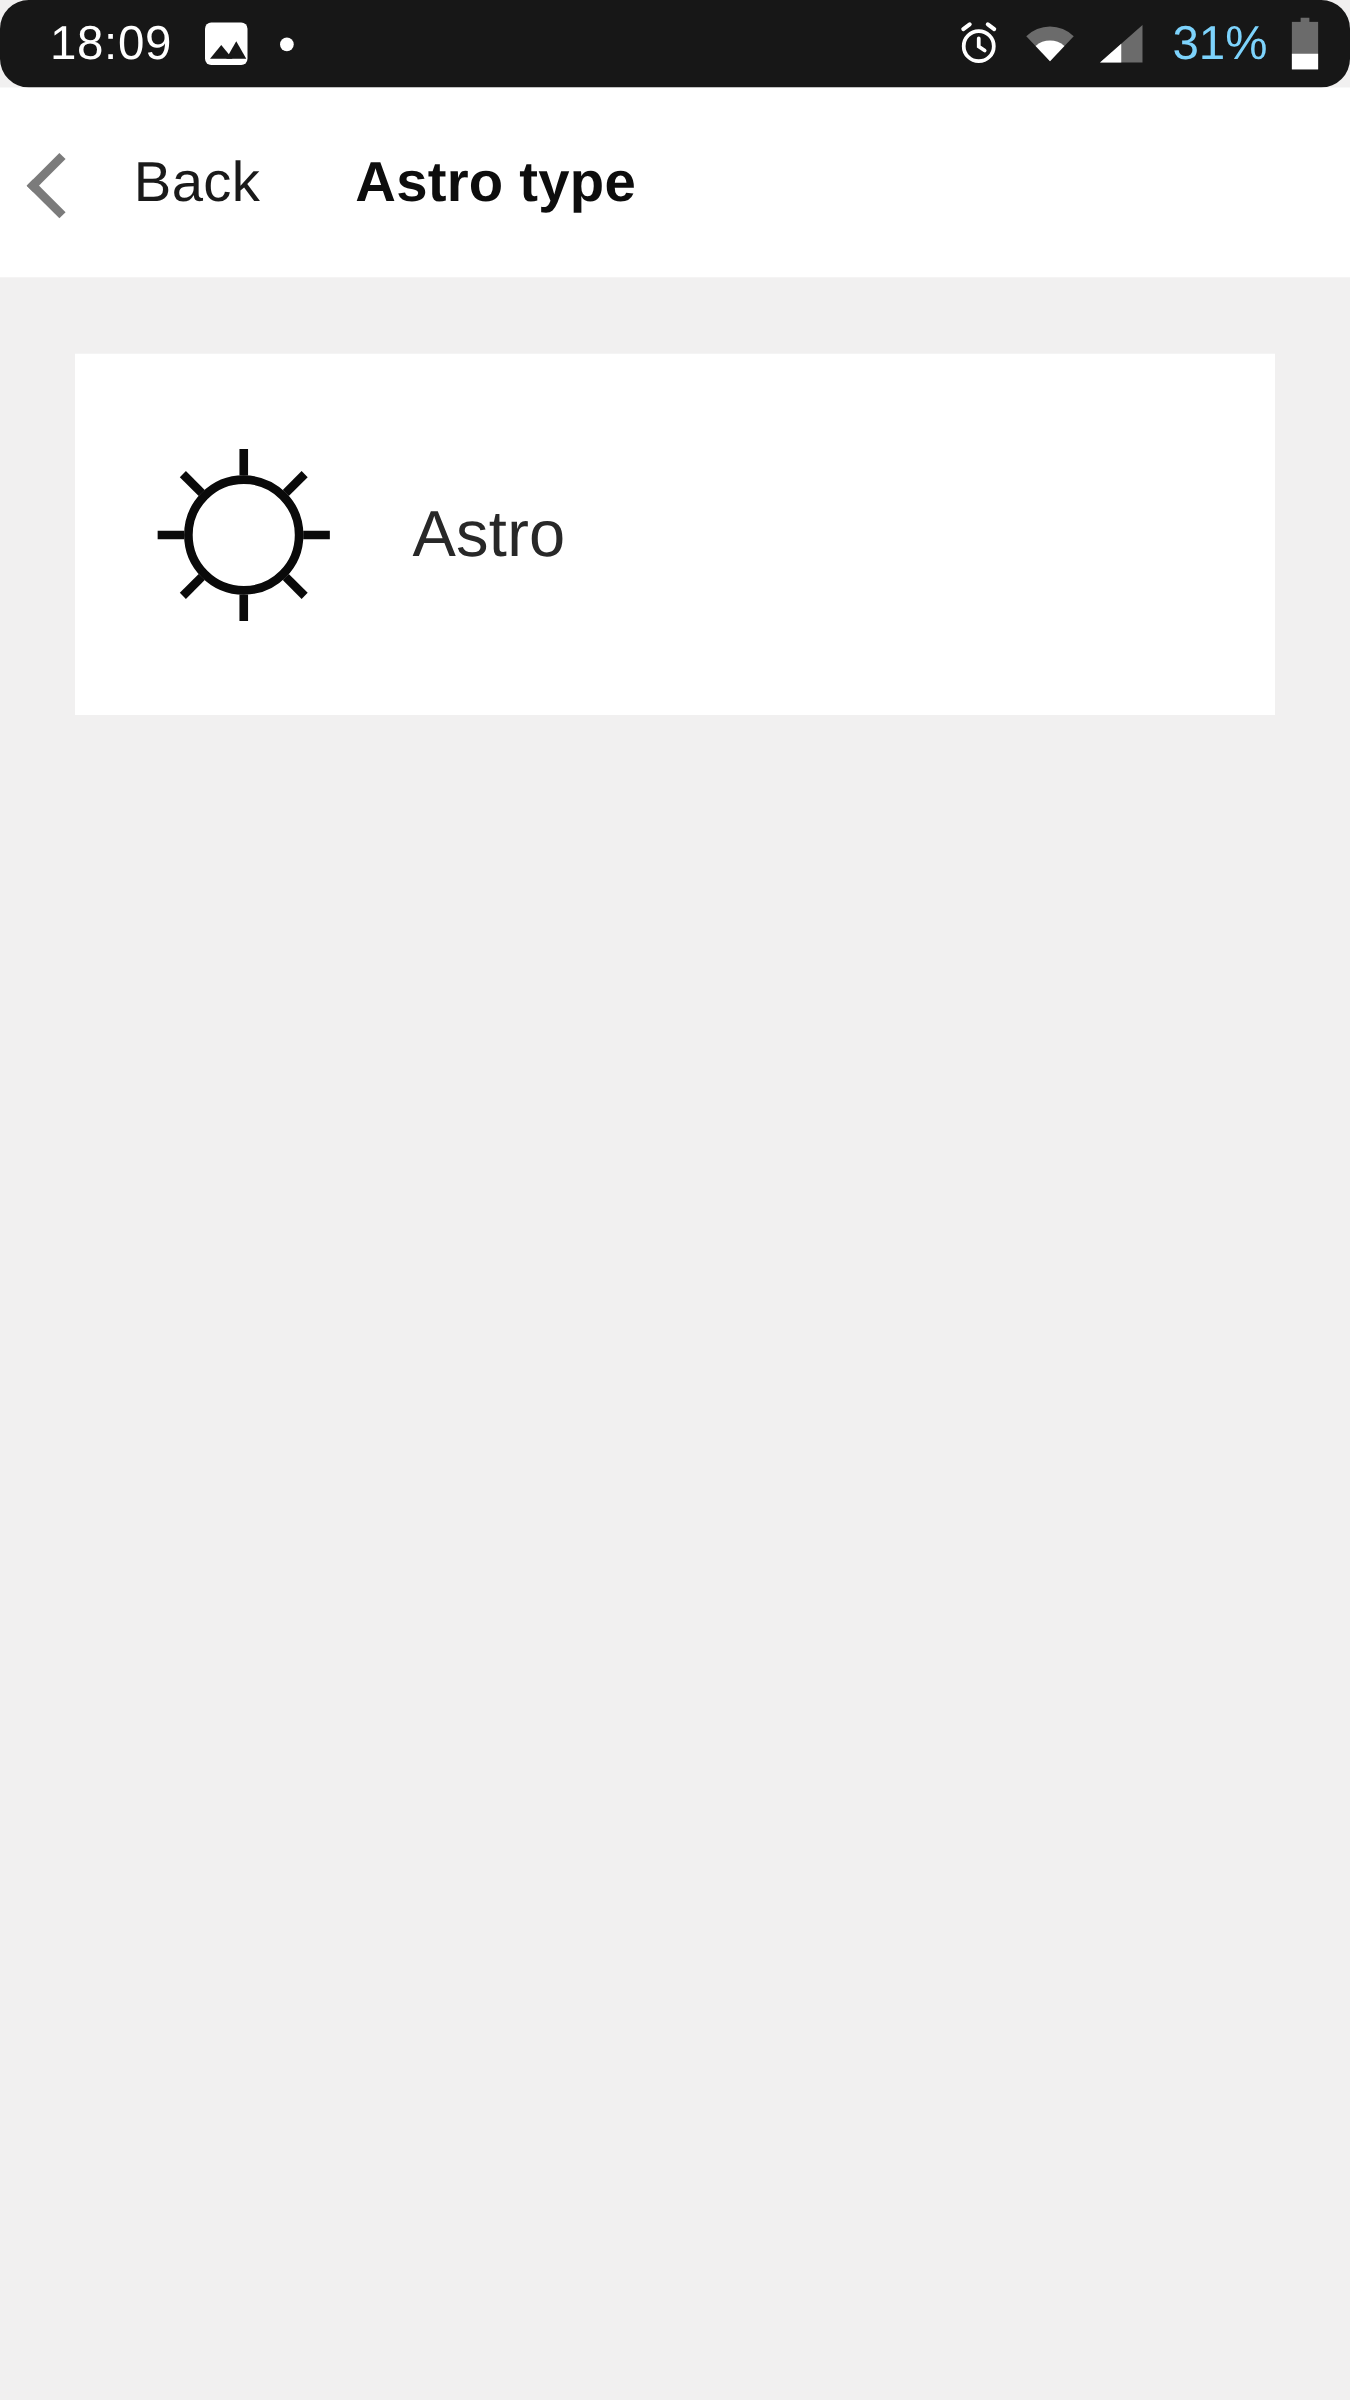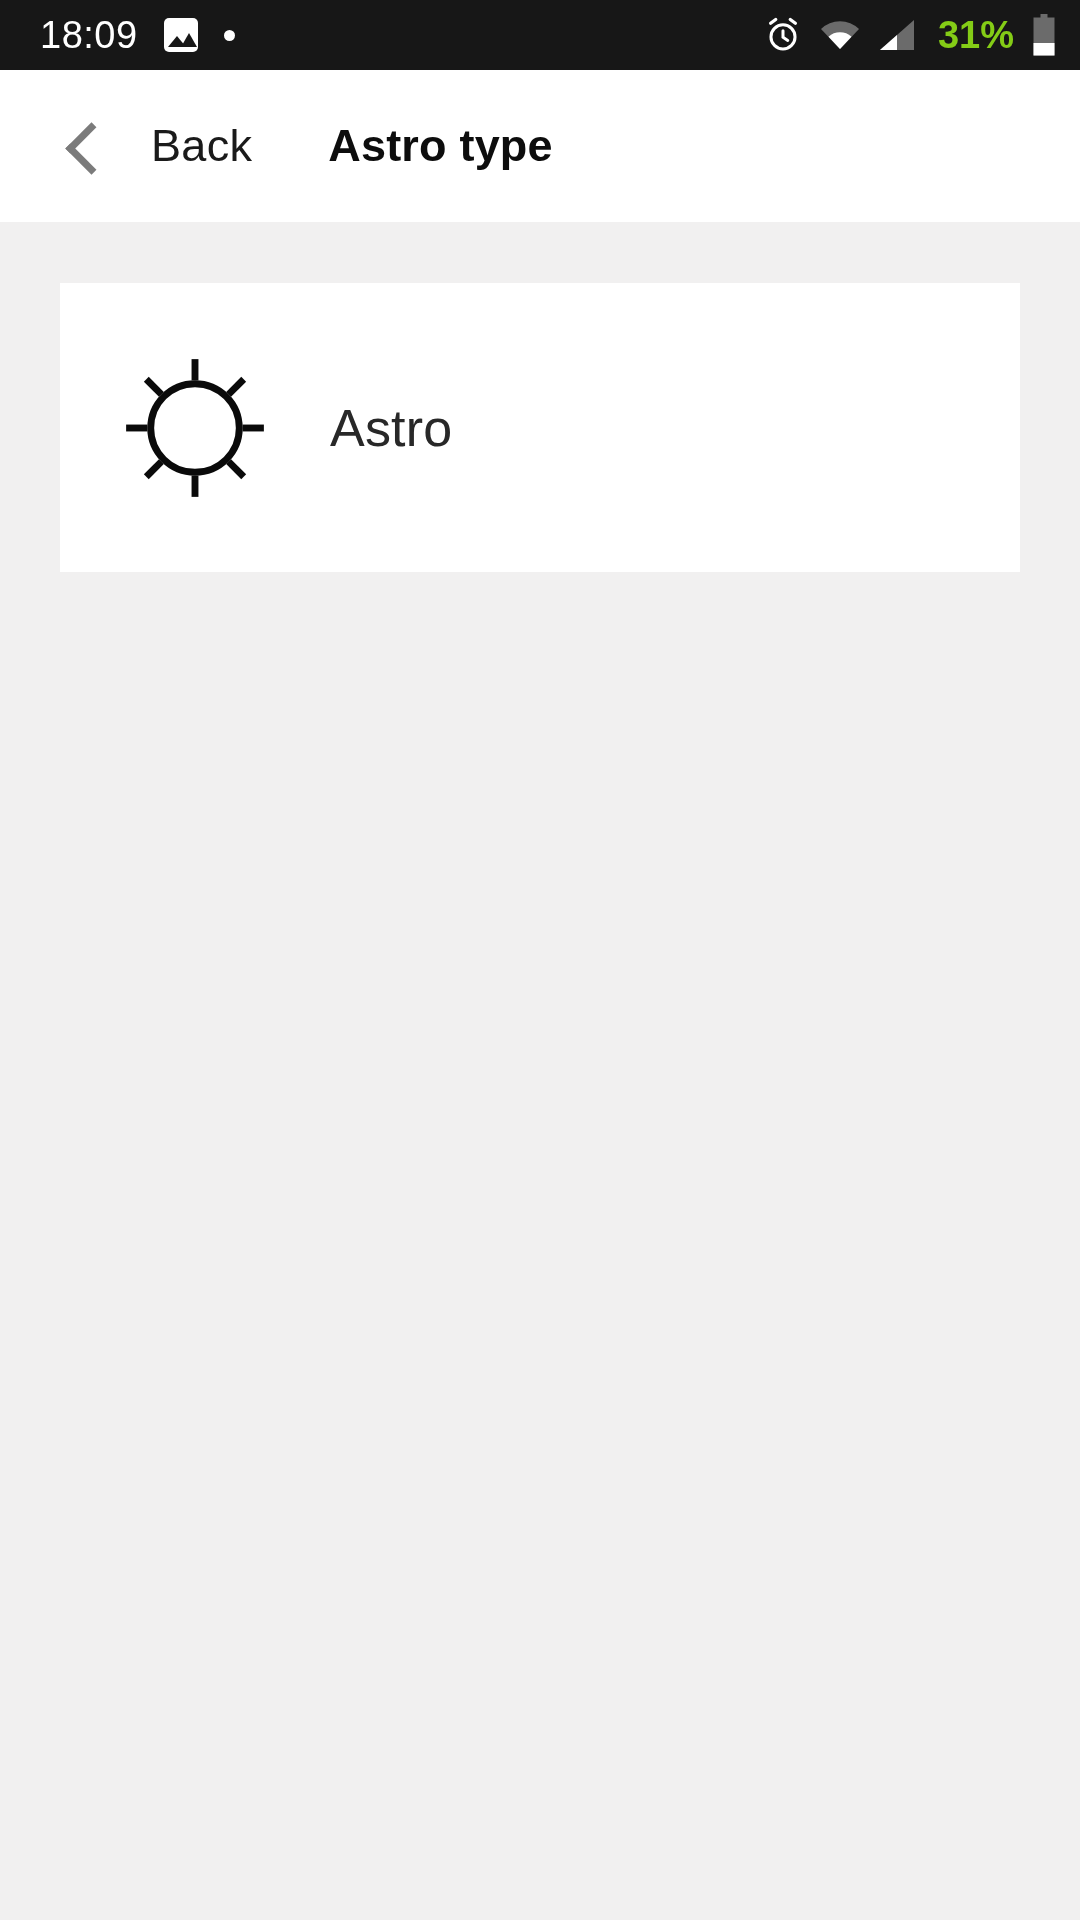--- a/index.html
+++ b/index.html
@@ -22,43 +22,44 @@
   
   #status-bar {
     position: absolute;
     top: 0; left: 0;
     width: 1080px;
     height: 70px;
     background: #171717;
     display: flex;
     align-items: center;
     padding: 0 24px 0 40px;
+    border-radius: 23px;
   }
   .sb-left {
     display: flex;
     align-items: center;
     gap: 26px;
   }
   .sb-clock {
     color: #ffffff;
     font-size: 38px;
     font-weight: 400;
     letter-spacing: 0.5px;
     line-height: 1;
   }
   .sb-right {
     margin-left: auto;
     display: flex;
     align-items: center;
     gap: 18px;
   }
   .sb-battery-text {
-    color: #84cc16;
+    color: #7dd3fc;
     font-size: 38px;
-    font-weight: 700;
+    font-weight: 400;
     line-height: 1;
     margin-left: 4px;
   }
   .icon-photo {
     width: 34px; height: 34px;
     background: #ffffff;
     border-radius: 5px;
     position: relative;
     overflow: hidden;
   }
@@ -97,21 +98,20 @@
     display: flex;
     align-items: center;
   }
   #back-button {
     display: flex;
     align-items: center;
     gap: 44px;
     padding-left: 17px;
     height: 100%;
     cursor: pointer;
-    margin-left: 44px;
   }
   .chevron-left {
     width: 46px;
     height: 46px;
     position: relative;
   }
   .chevron-left::before {
     content: "";
     position: absolute;
     left: 12px; top: 7px;

